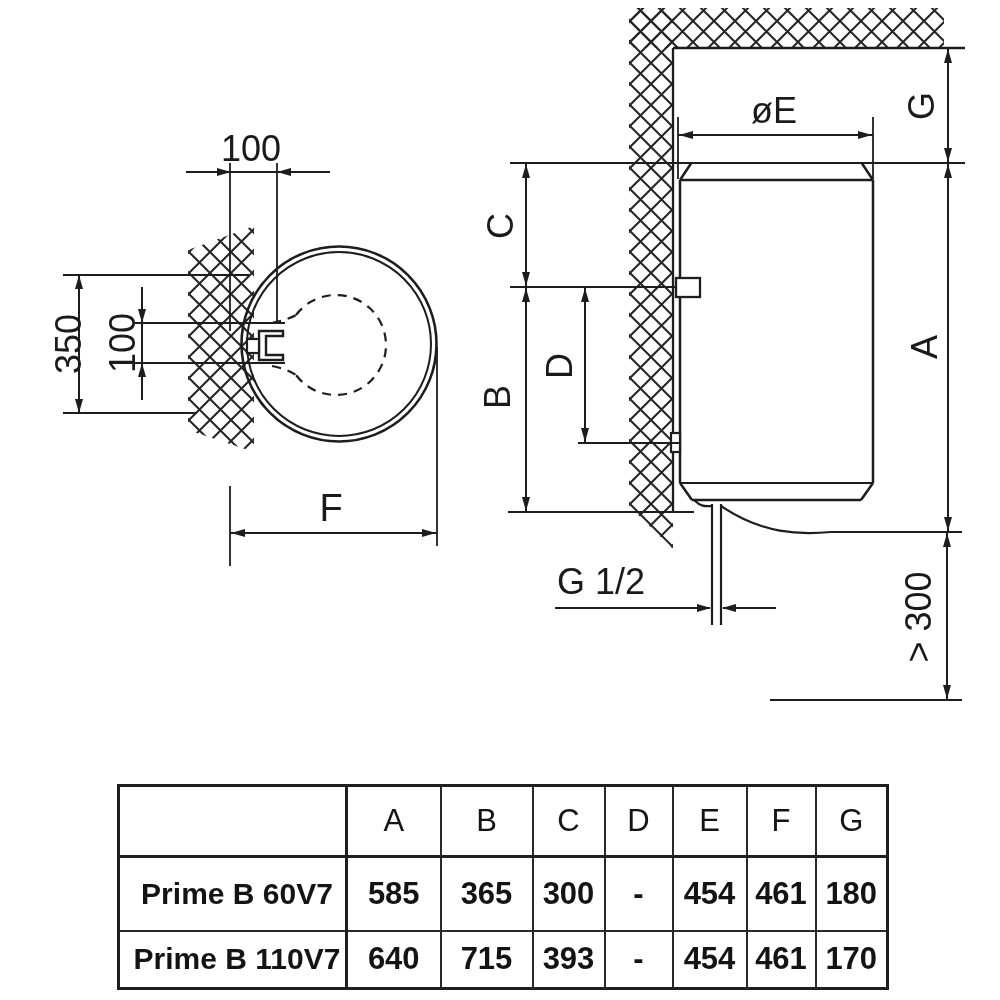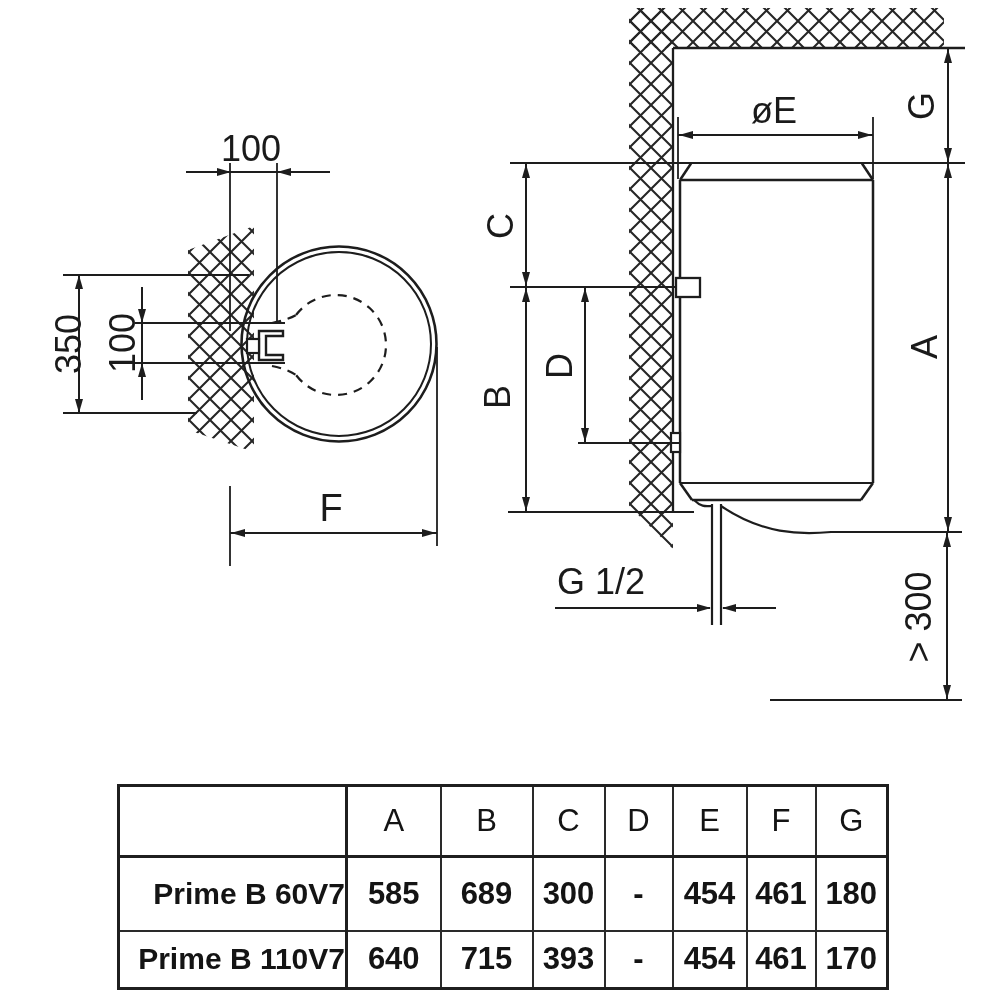--- a/index.html
+++ b/index.html
@@ -15,21 +15,21 @@
   #spec-table{
     position:absolute;left:117px;top:784px;width:769px;height:206px;
     border-collapse:collapse;table-layout:fixed;color:#141414;
   }
   #spec-table td{
     border:2px solid #2a2a2a;text-align:center;vertical-align:middle;
     font-size:31px;font-weight:700;padding:0;overflow:hidden;white-space:nowrap;
   }
   #spec-table{border:3px solid #1f1f1f;}
   #spec-table td.model{
-    text-align:right;padding-left:9px;font-weight:700;font-size:30px;
+    text-align:center;padding-left:9px;font-weight:700;font-size:30px;
     border-right:3px solid #1f1f1f;
   }
   #spec-table tr.hdr td{font-weight:400;border-bottom:3px solid #1f1f1f;}
   #spec-table tr.hdr td.model{border-left:2px solid #2a2a2a;}
 </style>
 </head>
 <body>
 
 <div id="canvas">
 
@@ -213,21 +213,21 @@
       <td>B</td>
       <td>C</td>
       <td>D</td>
       <td>E</td>
       <td>F</td>
       <td>G</td>
     </tr>
     <tr style="height:52px">
       <td class="model">Prime B 60V7</td>
       <td>585</td>
-      <td>689</td>
+      <td>365</td>
       <td>300</td>
       <td>-</td>
       <td>454</td>
       <td>461</td>
       <td>180</td>
     </tr>
     <tr style="height:40px">
       <td class="model">Prime B 110V7</td>
       <td>640</td>
       <td>715</td>

